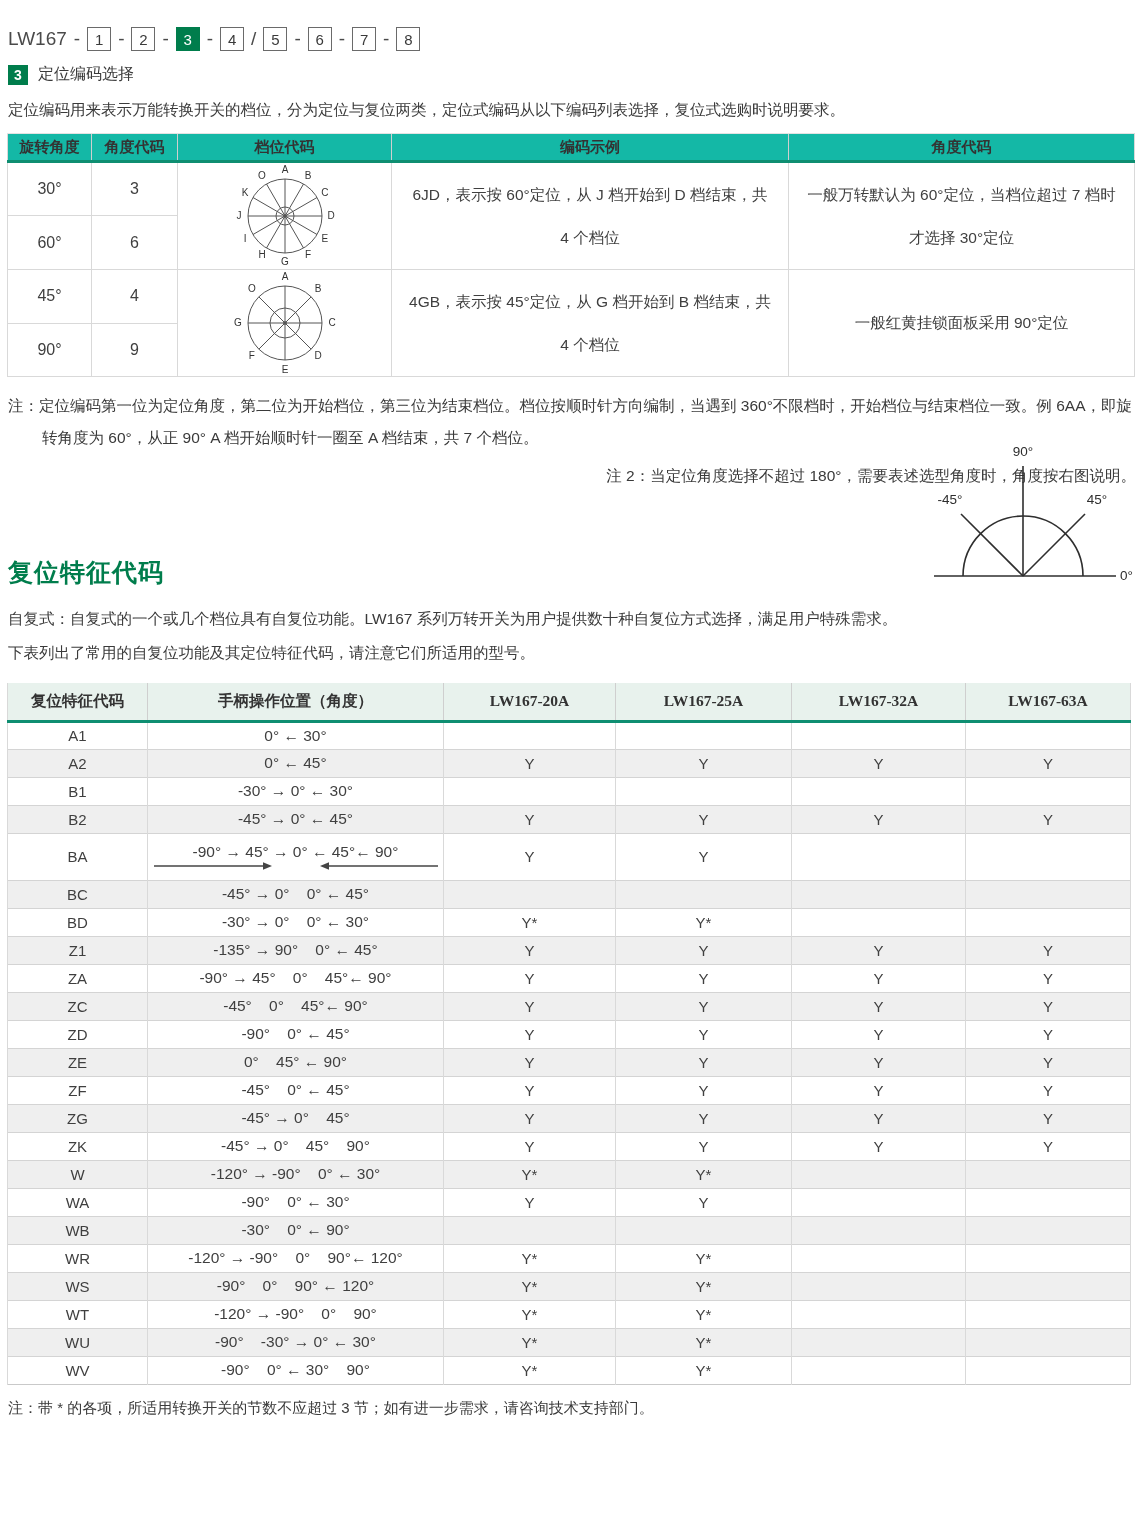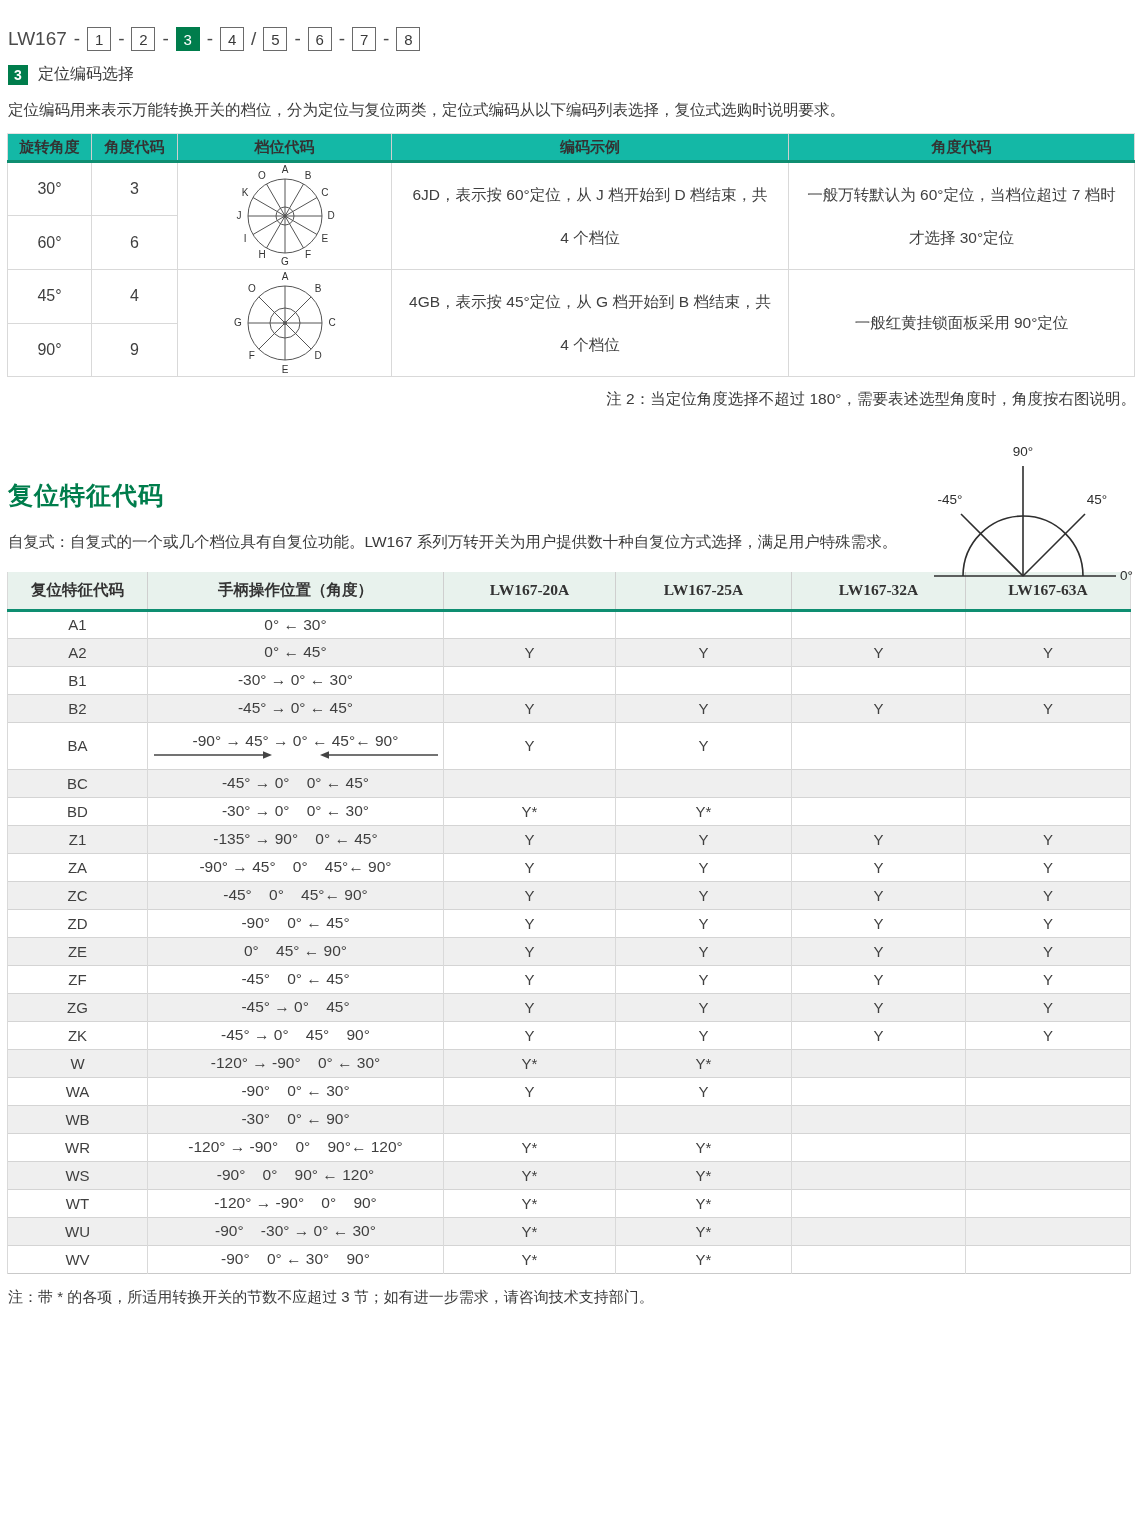--- a/index.html
+++ b/index.html
@@ -182,36 +182,38 @@
             <div class="wrap-text">一般红黄挂锁面板采用 90°定位</div>
           </td>
       </tr>
       <tr>
         <td>90°</td>
         <td>9</td>
       </tr>
     </tbody>
   </table>
 
+  <div class="note">注：定位编码第一位为定位角度，第二位为开始档位，第三位为结束档位。档位按顺时针方向编制，当遇到 360°不限档时，开始档位与结束档位一致。例 6AA，即旋转角度为 60°，从正 90° A 档开始顺时针一圈至 A 档结束，共 7 个档位。</div>
   <div class="note note2">注 2：当定位角度选择不超过 180°，需要表述选型角度时，角度按右图说明。</div>
 
   <svg class="angle-svg" width="216" height="152" viewBox="0 0 216 152">
     <path d="M 43 132 A 60 60 0 0 1 163 132"></path>
     <line x1="14" y1="132" x2="196" y2="132"></line>
     <line x1="103" y1="132" x2="103" y2="22"></line>
     <line x1="103" y1="132" x2="41" y2="70"></line>
     <line x1="103" y1="132" x2="165" y2="70"></line>
     <text x="103" y="12" text-anchor="middle">90°</text>
     <text x="30" y="60" text-anchor="middle">-45°</text>
     <text x="177" y="60" text-anchor="middle">45°</text>
     <text x="200" y="136" text-anchor="start">0°</text>
   </svg>
 
   <div class="h2">复位特征代码</div>
   <div class="para">自复式：自复式的一个或几个档位具有自复位功能。LW167 系列万转开关为用户提供数十种自复位方式选择，满足用户特殊需求。</div>
+  <div class="para">下表列出了常用的自复位功能及其定位特征代码，请注意它们所适用的型号。</div>
 
   <table class="t2">
     <colgroup>
         <col style="width:140px">
         <col style="width:296px">
         <col style="width:172px">
         <col style="width:176px">
         <col style="width:174px">
         <col style="width:165px">
       </colgroup>

